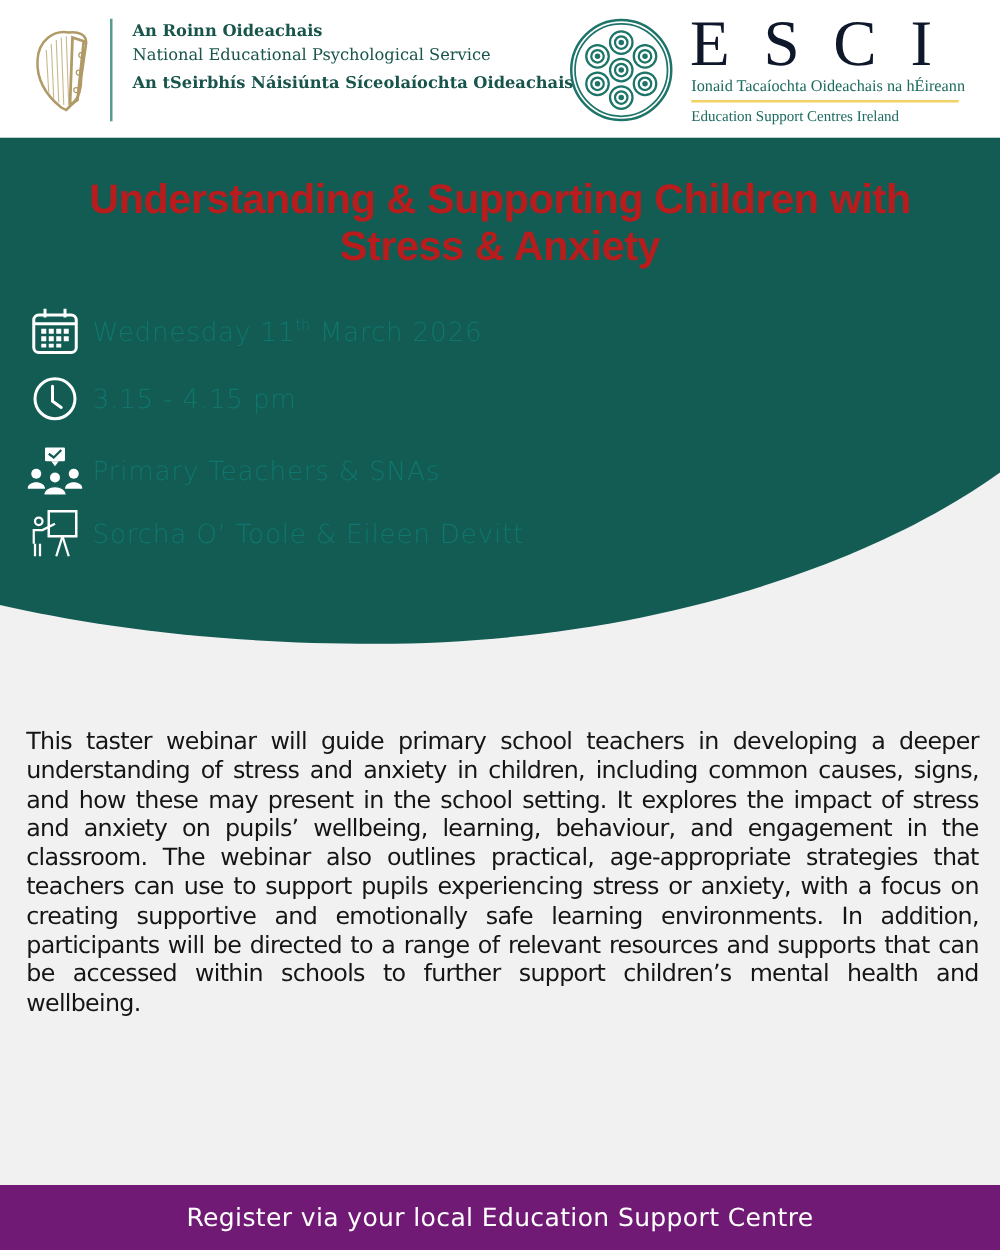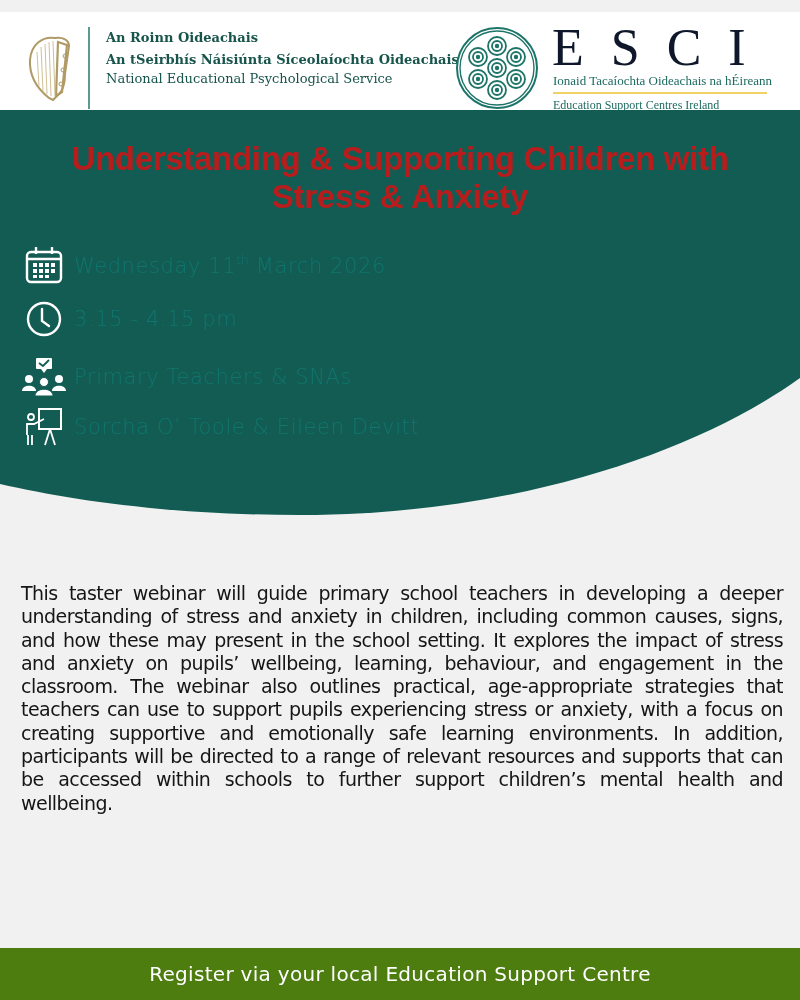--- a/index.html
+++ b/index.html
@@ -2,21 +2,21 @@
 <html><head>
   <meta charset="utf-8">
   <style>
     html, body { margin: 0; padding: 0; }
     body {
       width: 800px; height: 1000px; position: relative; overflow: hidden;
       background: #f1f1f1;
       font-family: "DejaVu Sans", sans-serif;
     }
     .header {
-      position: absolute; left: 0; top: 12px; width: 800px; height: 110px;
+      position: absolute; left: 0; top: 0; width: 800px; height: 110px;
       background: #ffffff;
     }
     .harp { position: absolute; left: 25px; top: 22px; width: 50px; height: 70px; }
     .gov-divider { position: absolute; left: 88px; top: 15px; width: 2px; height: 82px; background: #5a9a90; }
     .gov-text { position: absolute; left: 106px; top: 16px; font-family: "DejaVu Serif", serif; color: #17544b; }
     .gov-text .l { font-size: 13px; line-height: 19px; white-space: nowrap; }
     .gov-text .b { font-weight: bold; }
     .gov-text .gap { margin-top: 3px; }
 
     .esci-emblem { position: absolute; left: 455px; top: 14px; width: 84px; height: 84px; }
@@ -42,21 +42,21 @@
       font-family: "DejaVu Sans", sans-serif; font-size: 21px; letter-spacing: 0.6px; font-weight: 300;
     }
     .detail-row .txt sup { font-size: 12px; vertical-align: 9px; letter-spacing: 0; }
 
     .body-text {
       position: absolute; left: 21px; top: 582px; width: 762px;
       font-family: "DejaVu Sans", sans-serif; font-size: 19px; line-height: 23.3px;
       color: #151515; text-align: justify; letter-spacing: -0.55px; word-spacing: 0px;
     }
     .footer {
-      position: absolute; left: 0; top: 948px; width: 800px; height: 52px; background: #4d7c0f;
+      position: absolute; left: 0; top: 948px; width: 800px; height: 52px; background: #701a75;
       display: flex; align-items: center; justify-content: center;
     }
     .footer span { color: #ffffff; font-family: "DejaVu Sans", sans-serif; font-size: 20px; letter-spacing: 0.3px; }
   </style>
 </head>
 <body>
 
 <div class="header">
   <svg class="harp" viewBox="0 0 50 70">
     <path d="M30 4 C18 2 6 10 5 26 C4 44 14 56 24 64 L28 66 L34 60 C38 56 40 48 40 40 L44 12 C44 6 38 3 30 4 Z" fill="none" stroke="#b09a66" stroke-width="2"></path>
@@ -68,22 +68,22 @@
         <line x1="24" y1="8" x2="26" y2="62"></line>
       <line x1="28" y1="7" x2="30" y2="62"></line>
     </g>
     <circle cx="40" cy="22" r="2" fill="none" stroke="#b09a66"></circle>
     <circle cx="38" cy="36" r="2" fill="none" stroke="#b09a66"></circle>
     <circle cx="36" cy="50" r="2" fill="none" stroke="#b09a66"></circle>
   </svg>
   <div class="gov-divider"></div>
   <div class="gov-text">
     <div class="l b">An Roinn Oideachais</div>
+    <div class="l">National Educational Psychological Service</div>
     <div class="l b gap">An tSeirbhís Náisiúnta Síceolaíochta Oideachais</div>
-    <div class="l">National Educational Psychological Service</div>
   </div>
 
   <svg class="esci-emblem" viewBox="0 0 84 84">
     <circle cx="42" cy="42" r="40" fill="none" stroke="#1d7468" stroke-width="2"></circle>
     <circle cx="42" cy="42" r="37" fill="none" stroke="#1d7468" stroke-width="1.4"></circle>
     <g fill="none" stroke="#1d7468" stroke-width="1.8">
       <circle cx="42" cy="42" r="9"></circle>
         <circle cx="42" cy="42" r="5"></circle>
       <circle cx="42" cy="20" r="9"></circle>
         <circle cx="42" cy="20" r="5"></circle>

